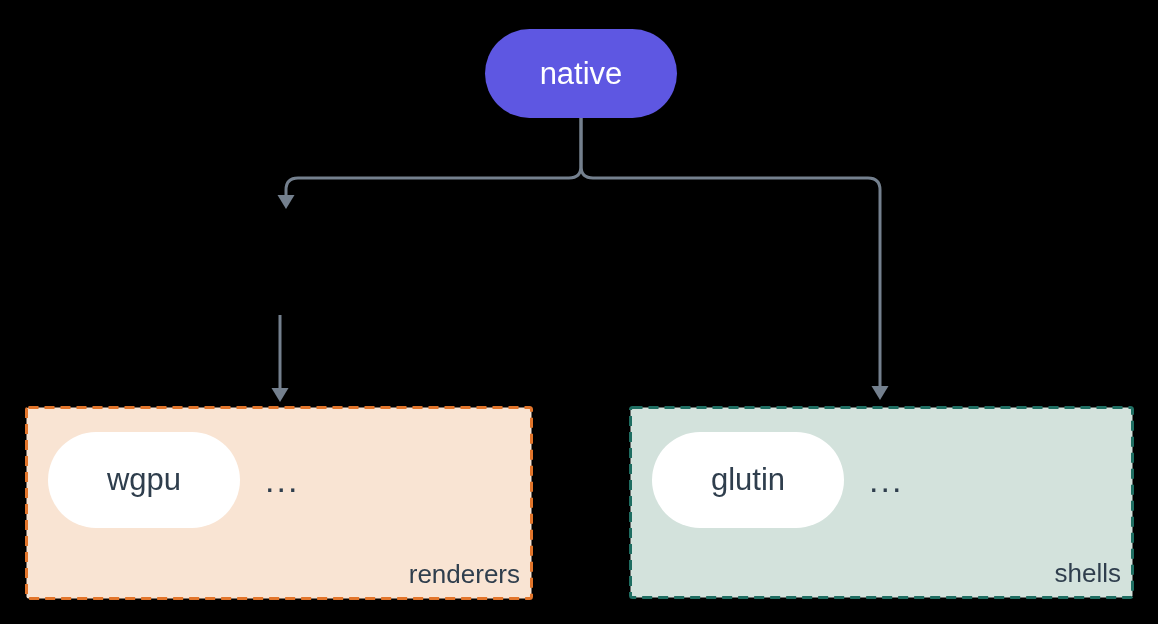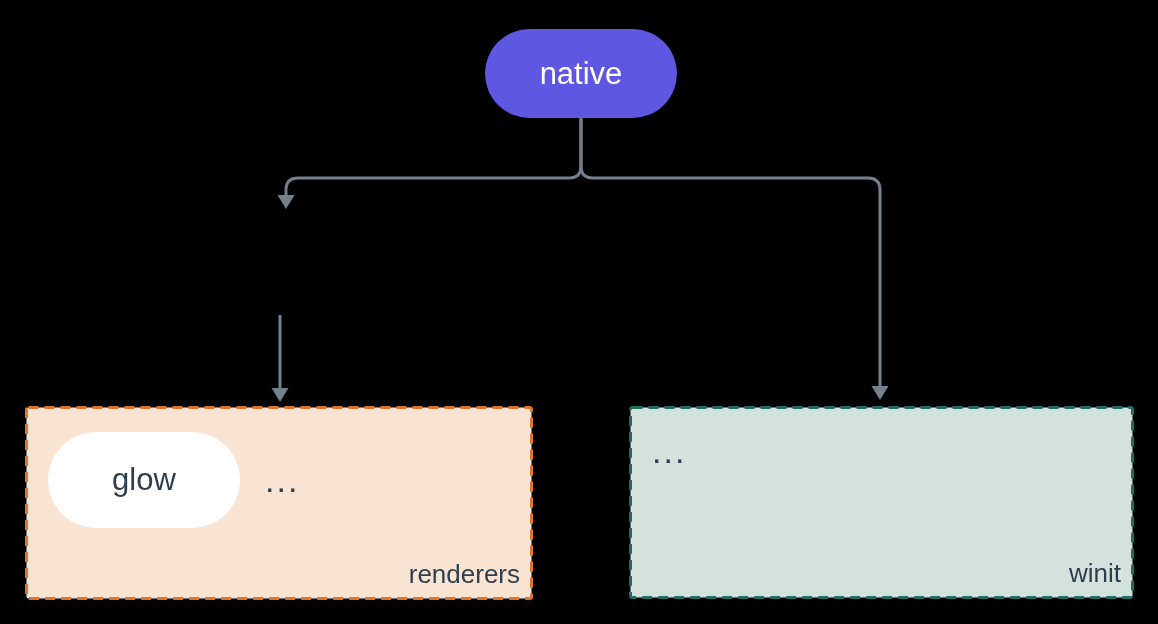--- a/index.html
+++ b/index.html
@@ -120,27 +120,30 @@
   </svg>
 
   <div class="node node-native">
     <span>native</span>
   </div>
 
 
   <div class="group group-renderers">
     <div class="pill-row">
       <div class="pill">
-        <span>glow</span>
+        <span>wgpu</span>
       </div>
       <span class="more">...</span>
     </div>
     <span class="group-label">renderers</span>
   </div>
 
   <div class="group group-shells">
     <div class="pill-row">
+      <div class="pill">
+        <span>glutin</span>
+      </div>
       <span class="more">...</span>
     </div>
-    <span class="group-label">winit</span>
+    <span class="group-label">shells</span>
   </div>
 
 </div>
 
 </body></html>

